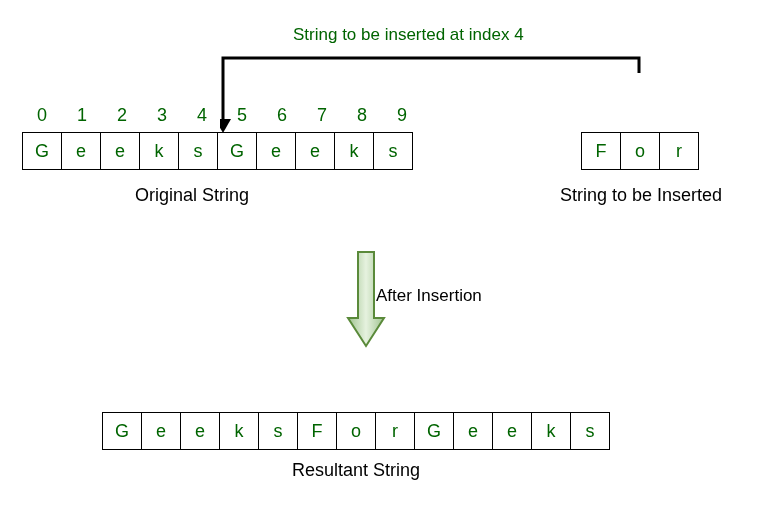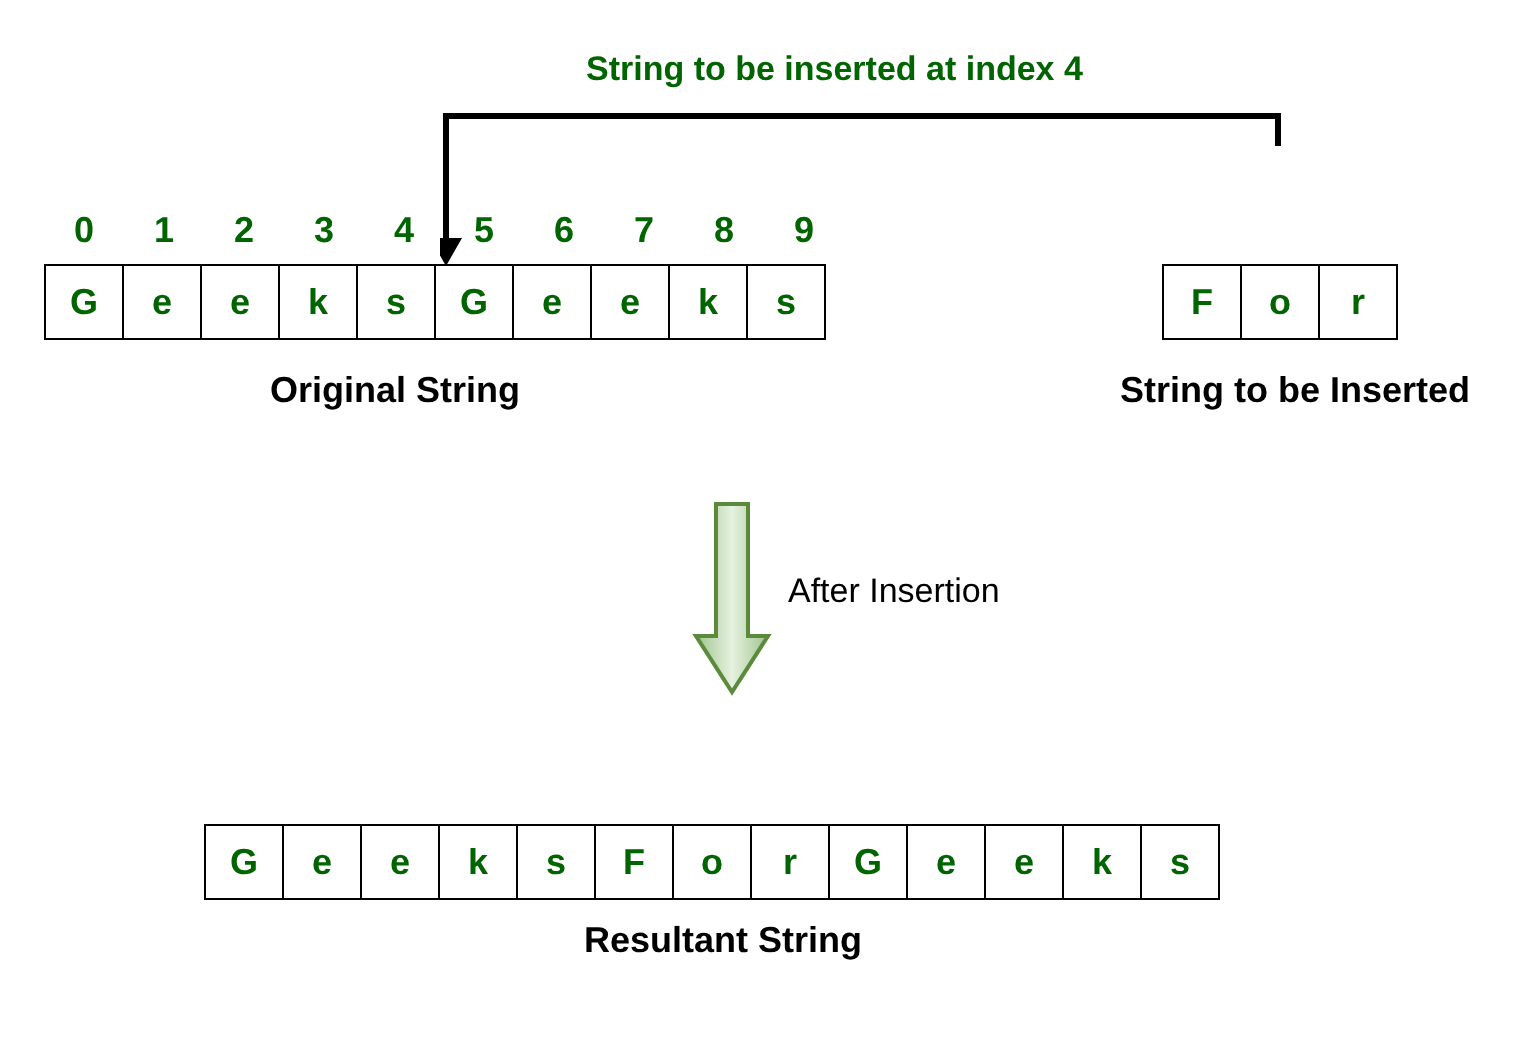--- a/index.html
+++ b/index.html
@@ -5,22 +5,22 @@
   * { box-sizing: border-box; }
   body {
     margin: 0;
     padding: 0;
     font-family: Arial, Helvetica, sans-serif;
     background: #fff;
     width: 761px;
     height: 526px;
     position: relative;
   }
-  .dark { color: #006400; font-weight: bold; }
-  .black { color: #000; font-weight: bold; }
+  .dark { color: #006400; font-weight: normal; }
+  .black { color: #000; font-weight: normal; }
 
   .title {
     position: absolute;
     left: 293px;
     top: 25px;
     font-size: 17px;
   }
   .insert-path {
     position: absolute;
     left: 220px;
@@ -77,21 +77,21 @@
     font-size: 18px;
   }
 
   .big-arrow {
     position: absolute;
     left: 346px;
     top: 250px;
   }
   .after-label {
     position: absolute;
-    left: 394px;
+    left: 376px;
     top: 286px;
     font-size: 17px;
     color: #000;
   }
 
   .result-row {
     position: absolute;
     left: 102px;
     top: 412px;
     display: flex;

